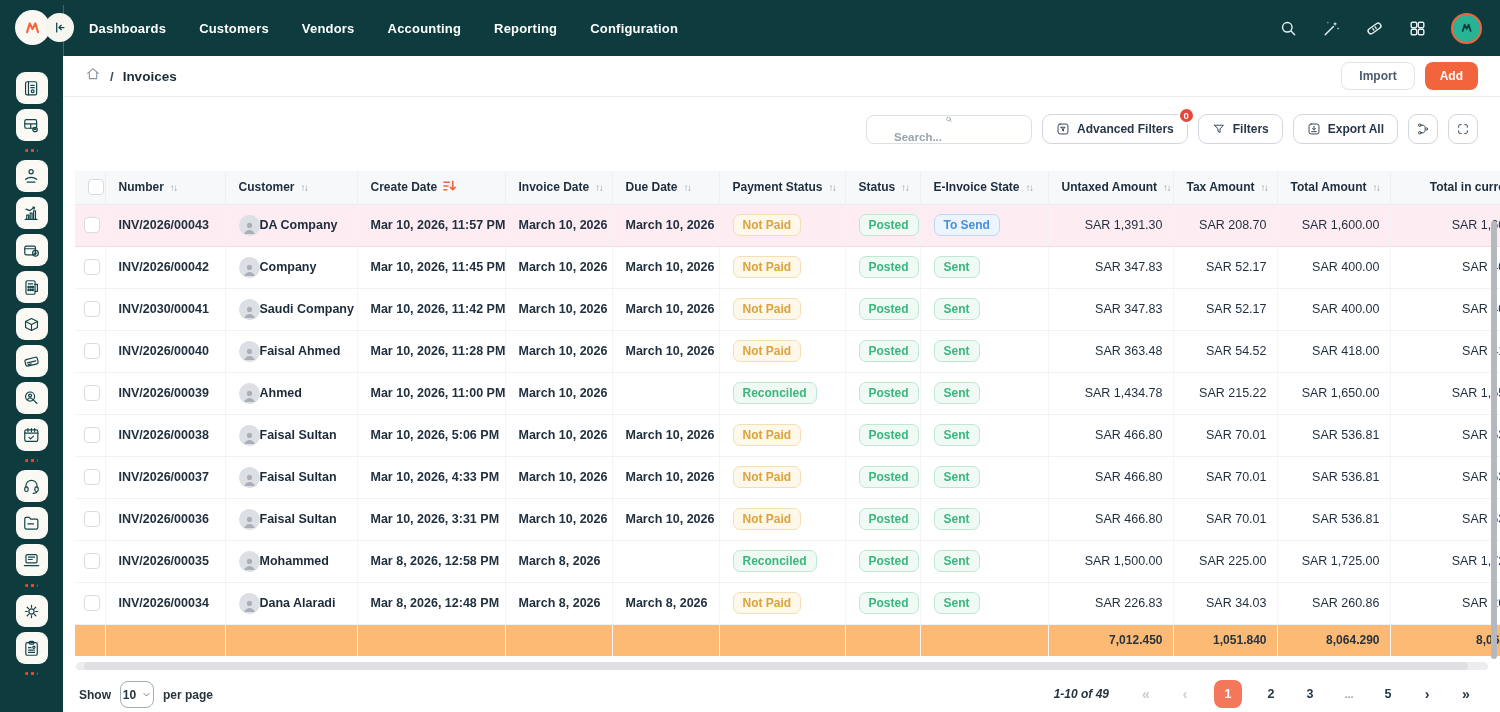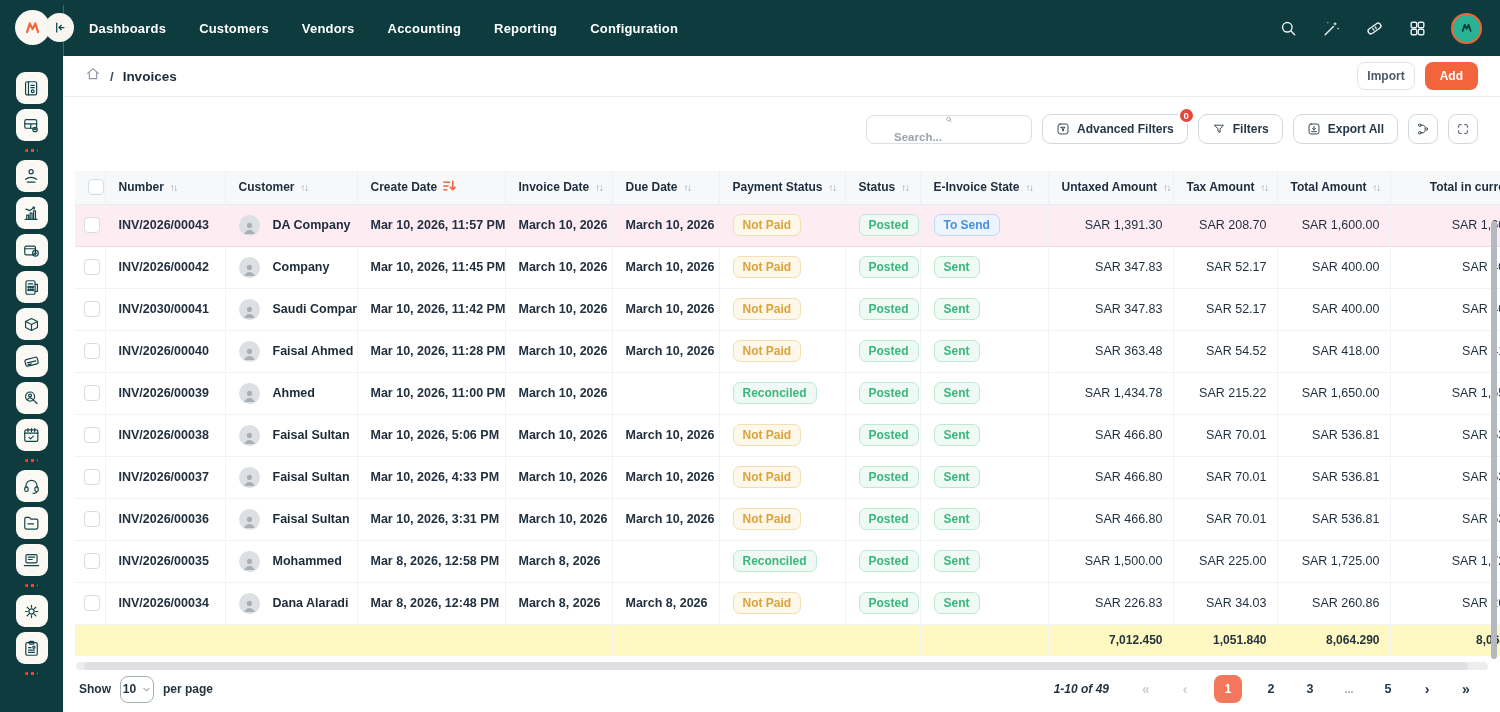--- a/index.html
+++ b/index.html
@@ -29,61 +29,61 @@
   .side-divider { width:13px; height:3px; min-height:3px; margin:3px 0;
     background:repeating-linear-gradient(90deg,#e8452c 0 3px, transparent 3px 6px); border-radius:2px; }
 
   
   .main { position:absolute; left:63px; top:56px; right:0; bottom:0; background:#fff; }
   .breadcrumb-bar { height:41px; display:flex; align-items:center; padding:0 22px; border-bottom:1px solid #ededf0; }
   .crumb-home svg { width:16px; height:16px; stroke:#8d97a3; stroke-width:1.7; fill:none; stroke-linecap:round; stroke-linejoin:round; }
   .crumb-sep { margin:0 9px; color:#3c4a5a; font-weight:600; font-size:13px; }
   .crumb-title { font-weight:800; font-size:13.5px; color:#1c2b3a; }
   .bc-actions { margin-left:auto; display:flex; gap:10px; align-items:center; }
-  .btn-import { height:28px; padding:0 9px; border:1px solid #e0e4e9; border-radius:8px; background:#fff; font-size:12px; font-weight:700; color:#4a5a6a; cursor:pointer; font-family:inherit; }
+  .btn-import { height:28px; padding:0 17px; border:1px solid #e0e4e9; border-radius:8px; background:#fff; font-size:12px; font-weight:700; color:#4a5a6a; cursor:pointer; font-family:inherit; }
   .btn-add { height:28px; padding:0 15px; border:none; border-radius:8px; background:var(--orange,#f2653c); color:#fff; font-size:12px; font-weight:700; cursor:pointer; font-family:inherit; }
 
   .toolbar { display:flex; justify-content:flex-end; align-items:center; gap:10px; padding:17px 22px 0 22px; }
   .search-box { width:166px; height:29px; border:1px solid #dbe0e6; border-radius:8px; display:flex; align-items:center; padding:0 10px; gap:8px; background:#fff;flex-direction:column; }
   .search-box svg { width:14px; height:14px; stroke:#6b7682; stroke-width:1.8; fill:none; stroke-linecap:round; }
   .search-box input { border:none; outline:none; width:110px; font-size:11.5px; font-family:inherit; color:#223140; }
   .search-box input::placeholder { color:#9aa4ae; font-weight:600; }
   .tb-btn { position:relative; height:30px; padding:0 13px; border:1.5px solid #d2d8df; border-radius:9px; background:#fff; display:flex; align-items:center; gap:7px; font-size:12px; font-weight:800; color:#273848; cursor:pointer; font-family:inherit; }
   .tb-btn svg, .tb-icon-btn svg { width:14px; height:14px; stroke:#2c3e4e; stroke-width:1.6; fill:none; stroke-linecap:round; stroke-linejoin:round; }
   .badge-count { position:absolute; top:-8px; right:-8px; width:17px; height:17px; border-radius:50%; background:var(--red,#e5473c); color:#fff; font-size:9.5px; font-weight:800; display:flex; align-items:center; justify-content:center; border:2px solid #fff; }
   .tb-icon-btn { width:30px; height:30px; border:1.5px solid #d2d8df; border-radius:9px; background:#fff; display:flex; align-items:center; justify-content:center; cursor:pointer; }
 
   
   .table-wrap { margin:27px 0 0 12px; width:1425px; overflow:hidden; position:relative; }
   table { border-collapse:collapse; table-layout:fixed; width:1465px; }
   thead th { height:33px; background:#f7f8fa; font-size:12px; font-weight:800; color:#1e2d3d; text-align:left; padding:0 0 0 13px; border-bottom:1px solid #ebedf1; border-right:1px solid #eef0f3; white-space:nowrap; overflow:hidden; cursor:pointer; }
   thead th.th-right { text-align:right; padding-right:14px; }
   tbody td { height:41px; font-size:12.5px; font-weight:600; color:#223140; padding:0 0 0 13px; border-bottom:1px solid #f1f2f5; border-right:1px solid #f3f4f7; white-space:nowrap; overflow:hidden; background:#fff; }
   tr.highlight td { background:var(--rowpink,#fdecf2); border-bottom-color:#f6dde5; }
   td.td-right { text-align:right; padding-right:10px; font-weight:400; color:#1f2e3e; }
-  tr.totals td { background:#fef9c3; height:32px; font-weight:700; font-size:12px; color:#26343f; border-bottom:none; }
+  tr.totals td { background:#fdba74; height:32px; font-weight:700; font-size:12px; color:#26343f; border-bottom:none; }
   .sort-arrows { color:#97a1ad; font-size:10px; margin-left:6px; letter-spacing:-1.5px; font-weight:400; }
   .sort-active svg { width:13px; height:12px; margin-left:6px; stroke:var(--orange,#f2653c); stroke-width:1.7; fill:none; stroke-linecap:round; stroke-linejoin:round; vertical-align:-1px; }
   .cb { width:16px; height:16px; border:1.5px solid #d7dce2; border-radius:4px; background:#fff; margin-left:-4px; cursor:pointer; }
-  .cust-cell { display:flex; align-items:center; gap:13px; height:41px; }
+  .cust-cell { display:flex; align-items:center; gap:0; height:41px; }
   .avatar-sm { width:21px; height:21px; border-radius:50%; background:#dcdfe3; overflow:hidden; flex:none; display:flex; align-items:flex-end; justify-content:center; }
   .avatar-sm svg { width:17px; height:17px; }
   .cust-name { font-weight:800; font-size:12.5px; color:#1c2b3a; }
   .badge { display:inline-block; padding:4px 9px; border-radius:7px; font-size:12px; font-weight:700; border:1px solid transparent; line-height:1; }
   .badge.amber { color:var(--amber,#dca23c); background:#fdf8ea; border-color:#f3dfb4; }
   .badge.green { color:var(--green,#3bb77e); background:#eefaf3; border-color:#bfe8d2; }
   .badge.blue  { color:var(--blue,#478fe0); background:#ecf4fd; border-color:#bcd8f6; }
 
   
   .vscroll { position:absolute; right:3px; top:165px; width:6px; height:438px; background:#b4b9bf; border-radius:3px; cursor:grab; }
   .hscroll { position:absolute; left:13px; right:12px; top:606px; height:9px; background:#ededf0; border-radius:5px; }
   .hscroll .thumb { position:absolute; left:8px; top:0; bottom:0; width:98%; background:#e0e0e4; border-radius:5px; cursor:grab; }
 
   
-  .footer { position:absolute; left:0; right:0; bottom:0; height:42px; background:#fff; display:flex; align-items:center; padding:0 24px 4px 16px; }
+  .footer { position:absolute; left:0; right:0; bottom:0; height:42px; background:#fff; display:flex; align-items:flex-end; padding:0 24px 4px 16px; }
   .footer-left { display:flex; align-items:center; gap:9px; font-size:12px; font-weight:700; color:#26343f; }
   .page-size { width:34px; height:27px; border:1.5px solid #9db1b5; border-radius:8px; display:flex; align-items:center; justify-content:center; gap:6px; font-size:12px; font-weight:700; color:#26343f; cursor:pointer; }
   .page-size svg { width:9px; height:9px; stroke:#4a6064; stroke-width:2; fill:none; stroke-linecap:round; stroke-linejoin:round; }
   .footer-right { margin-left:auto; display:flex; align-items:center; gap:19px; }
   .range-label { font-size:12px; font-weight:700; color:#26343f; margin-right:8px;font-style:italic; }
   .pg { min-width:20px; height:27px; display:flex; align-items:center; justify-content:center; font-size:12.5px; font-weight:700; color:#25384a; cursor:pointer; }
   .pg.chev { font-size:14px; }
   .pg.disabled { color:#c7ced6; cursor:default; }
   .pg.active { background:var(--pageorange,#f4775c); color:#fff; border-radius:8px; width:28px; height:28px; }
   .pg.ellipsis { color:#9aa4ae; cursor:default; font-size:11px; }

